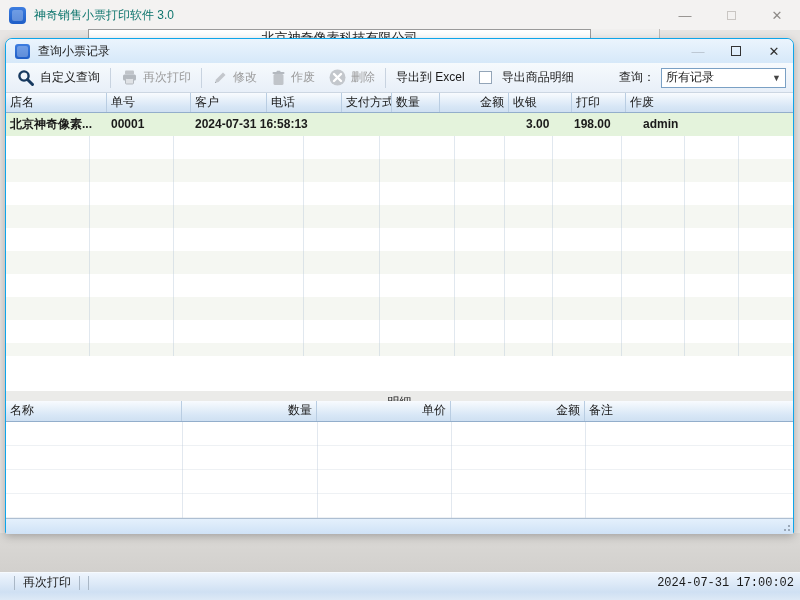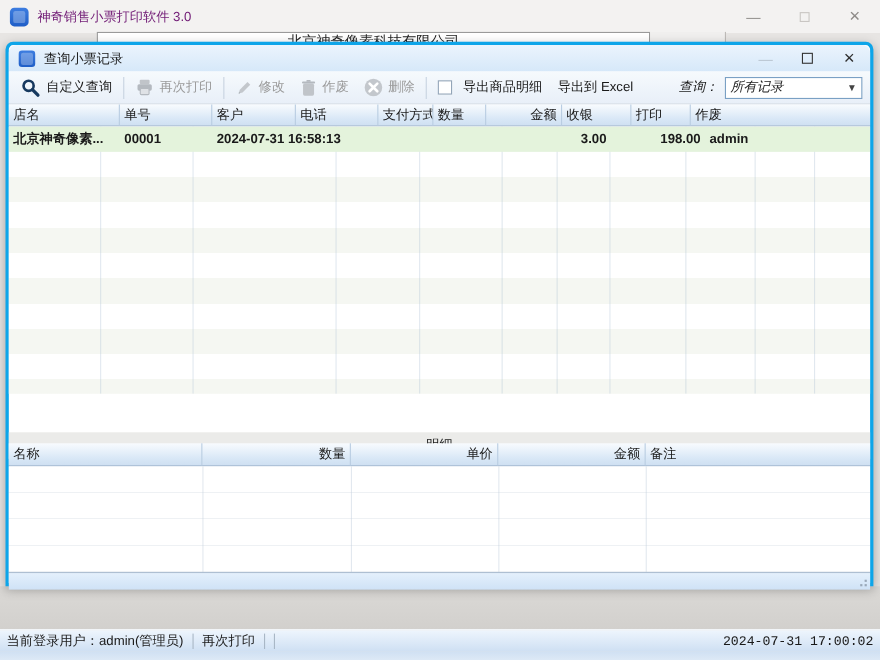--- a/index.html
+++ b/index.html
@@ -4,66 +4,66 @@
 <style>
   * { margin:0; padding:0; box-sizing:border-box; }
   html,body { width:800px; height:600px; overflow:hidden; }
   body { font-family:"Liberation Sans","DejaVu Sans",sans-serif; font-size:12px; color:#1a1a1a; }
   .screen { position:relative; width:800px; height:600px; background:#e7e5e3; }
 
   
   .main-titlebar { position:absolute; left:0; top:0; width:800px; height:30px; background:#f3f2f1; display:flex; align-items:center; }
   .app-icon { width:17px; height:17px; border-radius:4px; background:linear-gradient(#3d7de0,#1f5ec7); margin:0 8px 0 9px; position:relative; }
   .app-icon::after { content:""; position:absolute; left:3px; top:3px; right:3px; bottom:3px; border-radius:2px; background:rgba(255,255,255,.28); }
-  .main-title { color:#701a75; }
+  .main-title { color:#0f766e; }
   .main-controls { margin-left:auto; display:flex; height:30px; }
   .mc-btn { width:46px; height:30px; display:flex; align-items:center; justify-content:center; color:#8d8a87; font-size:13px; }
   .mc-max-glyph { width:9px; height:9px; border:1px solid #c9c6c3; }
   .company-box { position:absolute; left:88px; top:29px; width:503px; height:20px; background:#ffffff; border:1px solid #9a9a9a; text-align:center; line-height:15px; font-size:13px; color:#222; overflow:hidden; }
   .side-panel { position:absolute; left:591px; top:29px; width:69px; height:12px; background:#f0efee; border-right:1px solid #bdbab7; }
 
   
   .main-bottom { position:absolute; left:0; top:533px; width:800px; height:39px; background:linear-gradient(#dbd9d6,#d2d0cd); }
 
   
   .statusbar { position:absolute; left:0; top:572px; width:800px; height:20px; background:linear-gradient(#eef5fd,#cfe0f3); border-top:1px solid #f6fafe; display:flex; align-items:center; padding:0 6px; }
   .sb-sep { width:1px; height:14px; background:#a9b7c6; margin:0 8px; }
   .sb-time { margin-left:auto;font-family:Liberation Mono, monospace; }
   .bottom-strip { position:absolute; left:0; top:592px; width:800px; height:8px; background:linear-gradient(#cfe0f3,#dde9f6); }
 
   
-  .dialog { position:absolute; left:5px; top:38px; width:789px; height:495px; background:#ffffff; border:3px solid #0ea5e9; border-radius:7px 7px 0 0; box-shadow:0 3px 10px rgba(0,0,0,.28); }
+  .dialog { position:absolute; left:5px; top:38px; width:789px; height:495px; background:#ffffff; border:1px solid #0ea5e9; border-radius:7px 7px 0 0; box-shadow:0 3px 10px rgba(0,0,0,.28); }
   .dlg-titlebar { position:absolute; left:0; top:0; width:100%; height:24px; background:linear-gradient(#ebf4fd,#d6e8f9); border-radius:7px 7px 0 0; display:flex; align-items:center; }
   .dlg-icon { width:15px; height:15px; border-radius:3px; background:linear-gradient(#3d7de0,#1f5ec7); margin:0 8px 0 9px; position:relative; }
   .dlg-icon::after { content:""; position:absolute; left:2px; top:2px; right:2px; bottom:2px; border-radius:2px; background:rgba(255,255,255,.28); }
   .dlg-controls { margin-left:auto; display:flex; }
   .dc-btn { width:38px; height:22px; display:flex; align-items:center; justify-content:center; color:#2f2f2f; font-size:13px; }
   .dc-min { color:#b9c4cf; }
   .dc-max-glyph { width:10px; height:10px; border:1.5px solid #333; }
 
   
   .toolbar { position:absolute; left:0; top:24px; width:100%; height:30px; background:linear-gradient(#f6fafd,#e8eff8); border-bottom:1px solid #ccd6e2; display:flex; align-items:center; padding:0 4px; }
   .tb-btn { display:flex; align-items:center; gap:5px; padding:0 7px; height:24px; white-space:nowrap; }
   .tb-btn.disabled { color:#9b9b9b; }
   .tb-sep { width:1px; height:20px; background:#c8d3e0; margin:0 3px; }
   .tb-check { width:13px; height:13px; background:#fff; border:1px solid #93a5b8; margin-right:5px; }
-  .tb-right { margin-left:auto; display:flex; align-items:center;font-style:italic; }
+  .tb-right { margin-left:auto; display:flex; align-items:center; }
   .combobox { width:125px; height:20px; background:#fff; border:1px solid #7aa0c4; display:flex; align-items:center; padding:0 4px; margin:0 3px 0 6px; }
   .combo-arrow { margin-left:auto; font-size:9px; color:#444; }
   .icon { display:inline-block; line-height:0; }
 
   
   .rec-header { position:absolute; left:0; top:54px; width:100%; height:20px; display:flex; background:linear-gradient(#f8fbfe,#d8e7f6 70%,#cfe0f2); border-bottom:1px solid #93aecb; }
   .hc { flex:0 0 auto; border-right:1px solid #b9cde2; padding:0 4px; line-height:19px; overflow:hidden; white-space:nowrap; }
   .hc.right { text-align:right; }
   .rec-body { position:absolute; left:0; top:74px; width:100%; height:243px; background:repeating-linear-gradient(to bottom,#f5f7f2 0 23px,#ffffff 23px 46px); overflow:hidden; }
   .vline { position:absolute; top:0; bottom:0; width:1px; background:rgba(176,195,214,.38); }
   .rec-row { position:absolute; left:0; top:0; width:100%; height:23px; display:flex; background:#e4f3dc; font-weight:bold; }
   .rc { flex:0 0 auto; padding:0 4px; line-height:23px; overflow:hidden; white-space:nowrap; }
-  .rc.right { text-align:right; }
+  .rc.right { }
 
   
   .w0{width:101px}.w1{width:84px}.w2{width:130px}.w3{width:76px}.w4{width:75px}.w5{width:50px}
   .w6{width:48px}.w7{width:69px}.w8{width:63px}.w9{width:54px}.w10{flex:1 1 auto;border-right:none}
 
   
   .summary { position:absolute; left:0; top:317px; width:100%; height:21px; background:#f0f0ee; border-top:1px solid #b4b2af; border-bottom:1px solid #d2d0cd; line-height:19px; padding:0 5px; white-space:nowrap; overflow:hidden; }
 
   
   .detail-title { position:absolute; left:0; top:352px; width:100%; height:24px; background:#ebebe9; border-bottom:1px solid #c6c4c1; text-align:center; line-height:23px; }
@@ -98,21 +98,20 @@
   <div class="side-panel"></div>
 
   <div class="main-bottom">
     
     
     
     
   </div>
 
   <div class="statusbar">
-    <span>当前登录用户：admin(管理员)</span>
     <span class="sb-sep"></span>
     <span>再次打印</span>
     <span class="sb-sep"></span>
     <span class="sb-sep" style="margin-left:0"></span>
     <span class="sb-time">2024-07-31 17:00:02</span>
   </div>
   <div class="bottom-strip">
     
   </div>
 
@@ -175,25 +174,25 @@
         <span class="icon">
           <svg width="17" height="17" viewBox="0 0 17 17">
               <circle cx="8.5" cy="8.5" r="8" fill="#c3c7cc"></circle>
               <path d="M5 5 L12 12 M12 5 L5 12" stroke="#ffffff" stroke-width="2.4" stroke-linecap="round"></path>
             </svg>
         </span>
         <span>删除</span>
       </div>
       <div class="tb-sep"></div>
       <div class="tb-btn">
+        <span>导出到 Excel</span>
+      </div>
+      <div class="tb-btn">
         <span class="tb-check"></span>
         <span>导出商品明细</span>
-      </div>
-      <div class="tb-btn">
-        <span>导出到 Excel</span>
       </div>
       <div class="tb-right">
         <span>查询：</span>
         <div class="combobox">
           <span>所有记录</span>
           <span class="combo-arrow">▼</span>
         </div>
       </div>
     </div>
 

